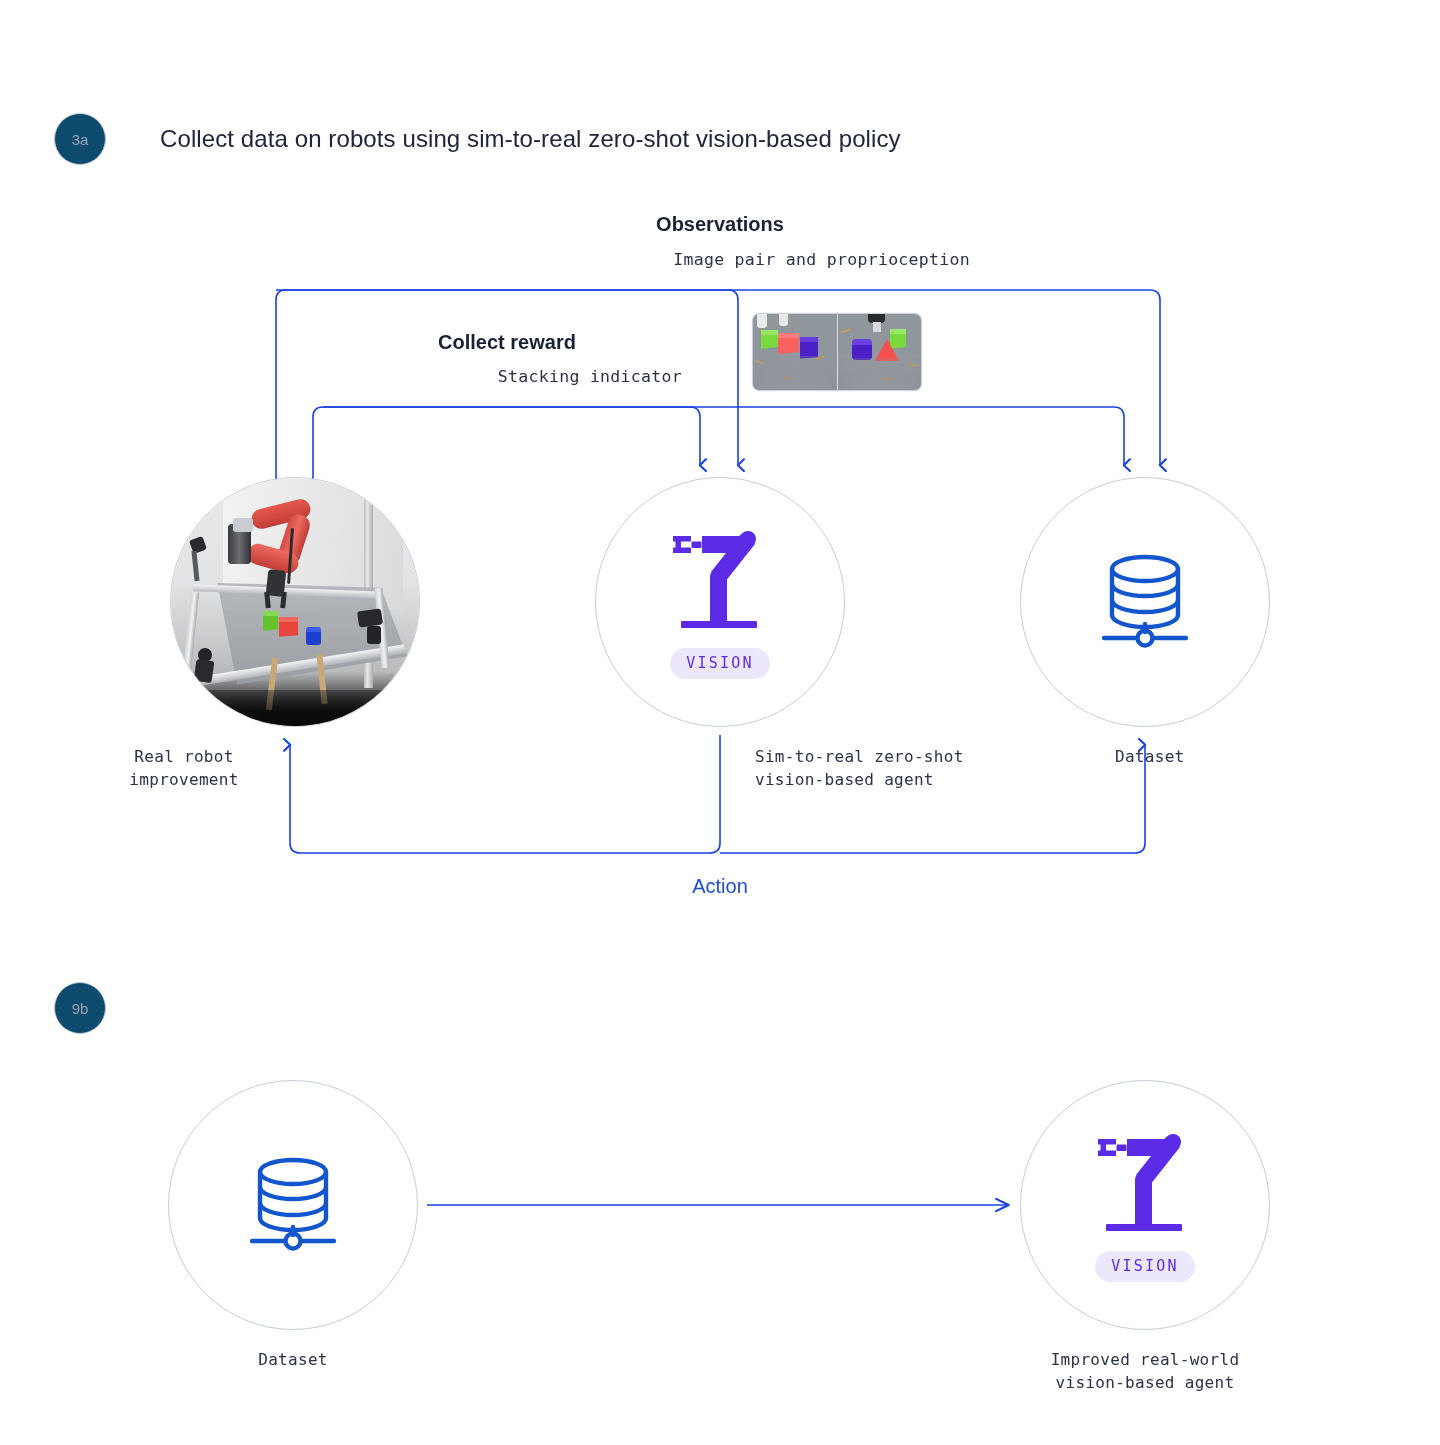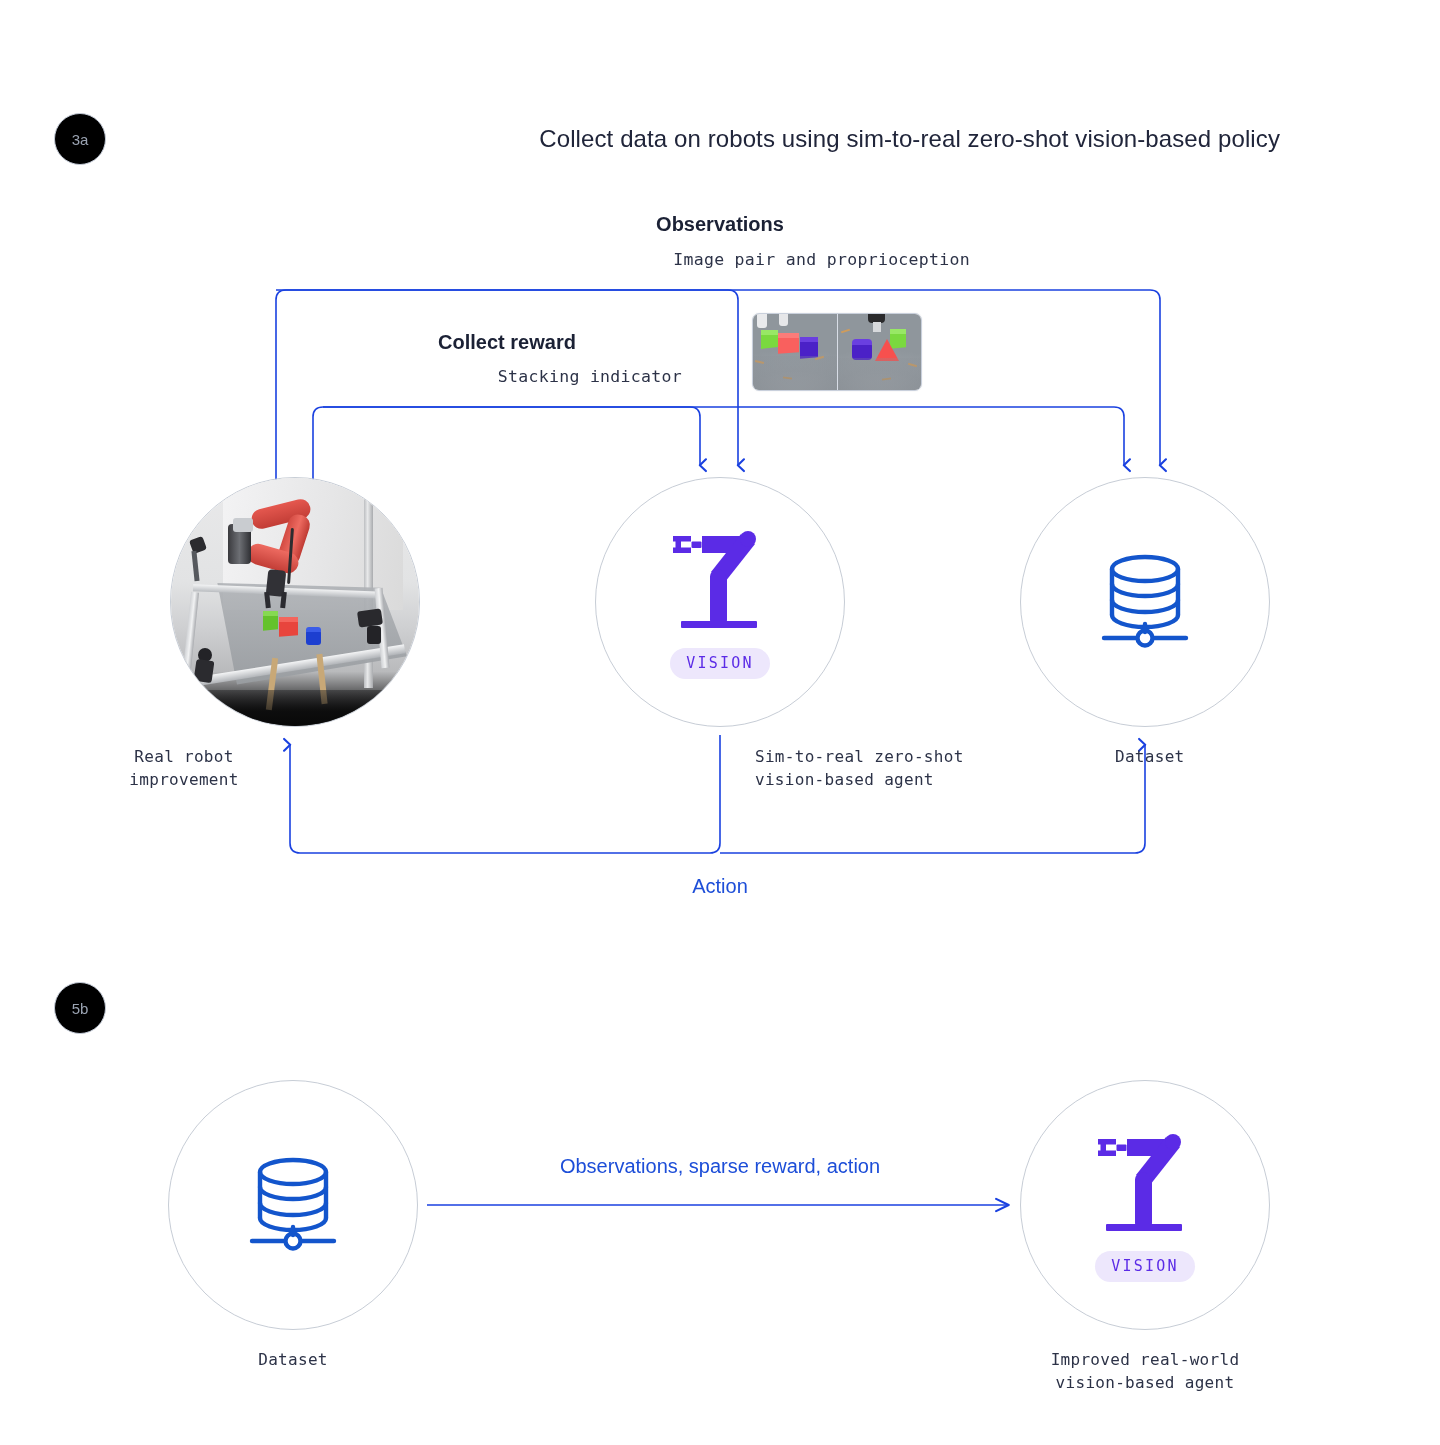--- a/index.html
+++ b/index.html
@@ -11,21 +11,21 @@
   }
   #root { position: relative; width: 1440px; height: 1445px; overflow: hidden; }
 
   
   .mono { font-family: "DejaVu Sans Mono", "Liberation Mono", monospace; }
   .title-blue {
     position: absolute; text-align: center;
     color: #1550E0; font-size: 22px; font-weight: 700; letter-spacing: .1px;
   }
   .subtitle-dark {
-    position: absolute; text-align: right;
+    position: absolute; text-align: left;
     color: #20253A; font-size: 24px; font-weight: 400; letter-spacing: .1px;
   }
   .heading-mid {
     position: absolute; text-align: center;
     color: #1B2135; font-size: 20px; font-weight: 600;
   }
   .sub-mono {
     position: absolute; text-align: right;
     color: #2C3247; font-size: 16.5px; letter-spacing: .3px;
   }
@@ -37,21 +37,21 @@
   .flow-label {
     position: absolute; text-align: center;
     color: #1d4ed8; font-size: 20px; font-weight: 400;
   }
 
   
   .step-badge {
     position: absolute; width: 52px; height: 52px; border-radius: 50%;
     border: 1px solid #C3CAD6; color: #9AA3B2;
     font-size: 15px; display: flex; align-items: center; justify-content: center;
-    background: #000000;
+    background: #0c4a6e;
   }
 
   
   .node-circle {
     position: absolute; border-radius: 50%;
     border: 1px solid #C7CDD6; background: #fff;
     display: flex; flex-direction: column; align-items: center; justify-content: center;
   }
 
   
@@ -266,25 +266,24 @@
         <circle cx="59" cy="92" r="7.5"></circle>
       </g>
     </svg>
   </div>
 
   <div class="node-label" style="left:1115px; top:745px; width:220px; text-align:left;">
     <div class="mono">Dataset</div>
   </div>
 
   <div class="step-badge" style="left:54px; top:982px;">
-    <span>5b</span>
-  </div>
-
-
-  <div class="flow-label" style="left:460px; top:1155px; width:520px;">Observations, sparse reward, action</div>
+    <span>9b</span>
+  </div>
+
+
 
   <svg class="overlay" width="1440" height="1445">
     <path d="M427,1205 L1008,1205" fill="none" stroke="#1A41E0" stroke-width="1.7" marker-end="url(#arwEnd)"></path>
   </svg>
 
   <div class="node-circle" style="left:168px; top:1080px; width:250px; height:250px;">
     <svg width="118" height="112" viewBox="0 0 118 112">
       <g fill="none" stroke="#1355CC" stroke-width="4.4" stroke-linecap="round" stroke-linejoin="round">
         <ellipse cx="59" cy="23" rx="33" ry="12"></ellipse>
         <path d="M26,23 L26,69"></path>

